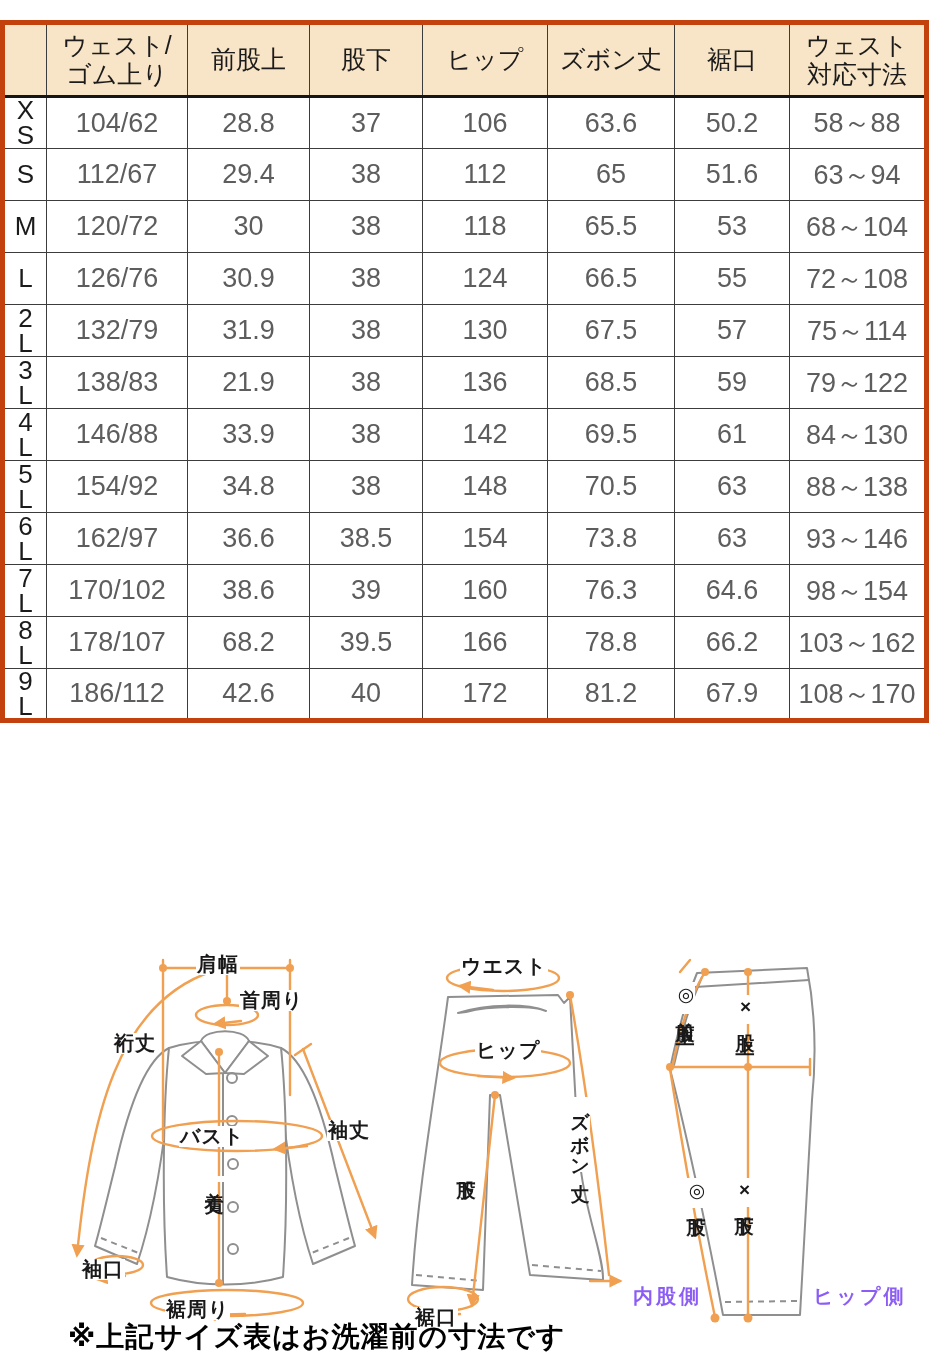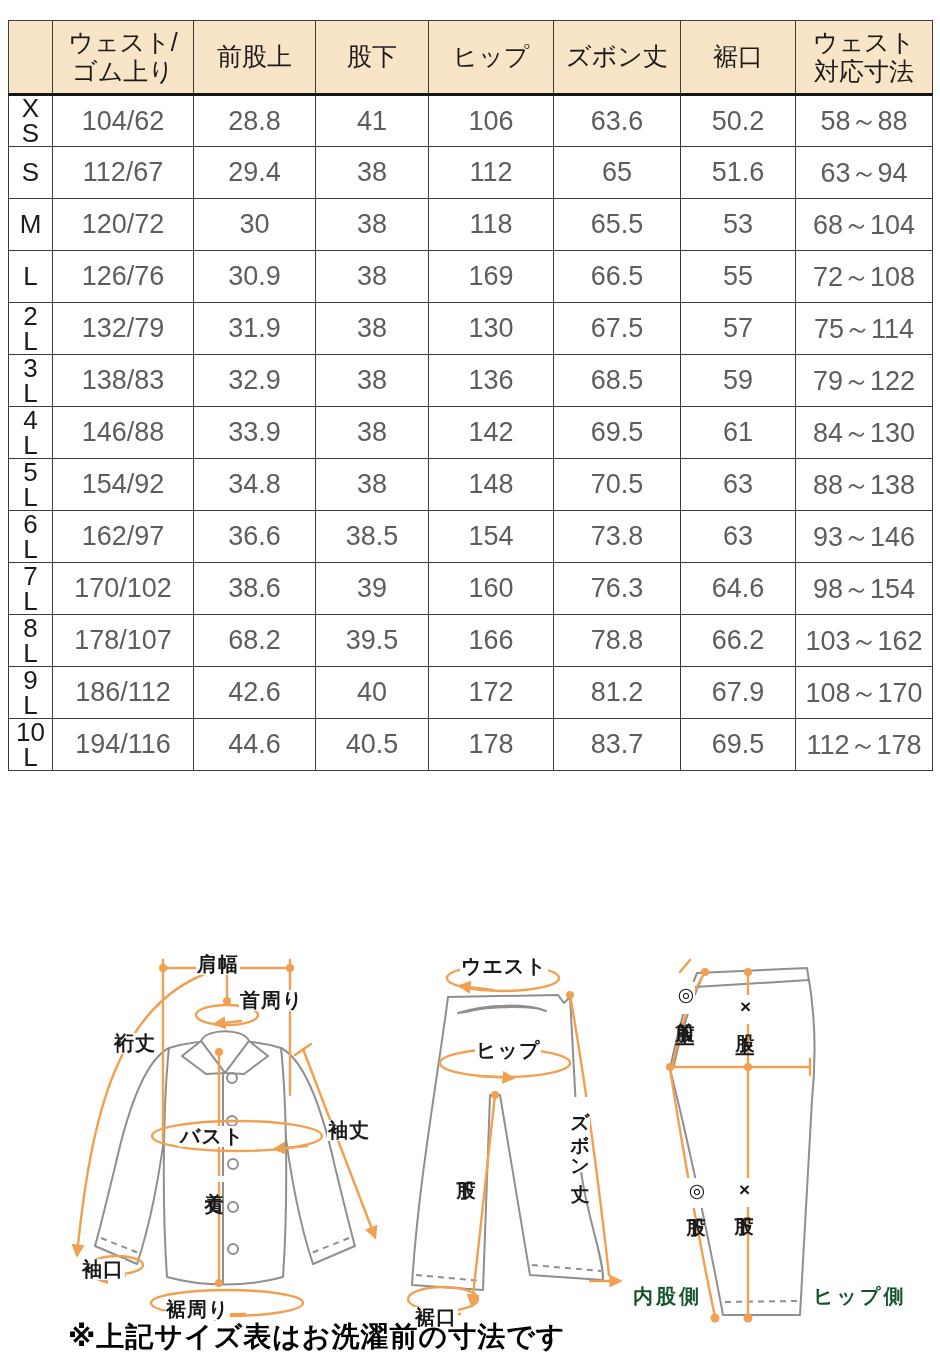--- a/index.html
+++ b/index.html
@@ -9,23 +9,23 @@
     --grid:#3c3c3c;
   }
   *{margin:0;padding:0;box-sizing:border-box;}
   html,body{background:#fff;}
   body{
     width:940px;height:1360px;position:relative;overflow:hidden;
     font-family:"Liberation Sans","DejaVu Sans",sans-serif;
   }
   
   .size-table{
-    position:absolute;left:8px;top:20px;width:924px;
+    position:absolute;left:0;top:20px;width:924px;
     border-collapse:collapse;table-layout:fixed;
-    border:1px solid #c2410c;
+    border:5px solid #c2410c;
   }
   .size-table th,.size-table td{
     border:1.5px solid var(--grid);
     text-align:center;vertical-align:middle;
     white-space:pre-line;
   }
   .size-table thead th{
     background:var(--header-bg);
     height:74px;font-size:25px;font-weight:normal;color:#1b1b1b;
     line-height:1.18;border-bottom:3px solid #161616;
@@ -38,21 +38,21 @@
   .diagram svg{position:absolute;left:0;top:0;overflow:visible;}
   .lbl{
     position:absolute;font-size:20px;font-weight:bold;color:#191919;
     line-height:1.05;letter-spacing:1px;background:#fff;padding:0 1px;
     white-space:nowrap;
   }
   .lbl.v{
     writing-mode:vertical-rl;text-orientation:upright;
     letter-spacing:2px;padding:1px 0;font-size:19px;
   }
-  .lbl.gray{color:#14532d;background:transparent;letter-spacing:3px;font-family:Liberation Serif, serif;}
+  .lbl.gray{color:#8b5cf6;background:transparent;letter-spacing:3px;font-family:Liberation Serif, serif;}
   .note{
     position:absolute;left:68px;top:1318px;
     font-size:28px;font-weight:bold;color:#000;letter-spacing:1px;
   }
   .garment{stroke:var(--outline);stroke-width:2;fill:#fff;stroke-linejoin:round;stroke-linecap:round;}
   .garment-line{stroke:var(--outline);stroke-width:2;fill:none;stroke-linejoin:round;stroke-linecap:round;}
   .garment-dash{stroke:var(--outline);stroke-width:2;fill:none;stroke-dasharray:6 5;}
   .meas{stroke:var(--accent);stroke-width:2.4;fill:none;stroke-linecap:round;}
   .mdot{fill:var(--accent);stroke:none;}
 </style>
@@ -83,21 +83,21 @@
       <th>ウェスト
 対応寸法</th>
     </tr>
   </thead>
   <tbody>
     <tr>
       <td class="rowlabel">X
 S</td>
       <td>104/62</td>
       <td>28.8</td>
-      <td>41</td>
+      <td>37</td>
       <td>106</td>
       <td>63.6</td>
       <td>50.2</td>
       <td>58～88</td>
     </tr>
     <tr>
       <td class="rowlabel">S</td>
       <td>112/67</td>
       <td>29.4</td>
       <td>38</td>
@@ -114,41 +114,41 @@
       <td>118</td>
       <td>65.5</td>
       <td>53</td>
       <td>68～104</td>
     </tr>
     <tr>
       <td class="rowlabel">L</td>
       <td>126/76</td>
       <td>30.9</td>
       <td>38</td>
-      <td>169</td>
+      <td>124</td>
       <td>66.5</td>
       <td>55</td>
       <td>72～108</td>
     </tr>
     <tr>
       <td class="rowlabel">2
 L</td>
       <td>132/79</td>
       <td>31.9</td>
       <td>38</td>
       <td>130</td>
       <td>67.5</td>
       <td>57</td>
       <td>75～114</td>
     </tr>
     <tr>
       <td class="rowlabel">3
 L</td>
       <td>138/83</td>
-      <td>32.9</td>
+      <td>21.9</td>
       <td>38</td>
       <td>136</td>
       <td>68.5</td>
       <td>59</td>
       <td>79～122</td>
     </tr>
     <tr>
       <td class="rowlabel">4
 L</td>
       <td>146/88</td>
@@ -206,31 +206,20 @@
     <tr>
       <td class="rowlabel">9
 L</td>
       <td>186/112</td>
       <td>42.6</td>
       <td>40</td>
       <td>172</td>
       <td>81.2</td>
       <td>67.9</td>
       <td>108～170</td>
-    </tr>
-    <tr>
-      <td class="rowlabel">10
-L</td>
-      <td>194/116</td>
-      <td>44.6</td>
-      <td>40.5</td>
-      <td>178</td>
-      <td>83.7</td>
-      <td>69.5</td>
-      <td>112～178</td>
     </tr>
   </tbody>
 </table>
 
 <div class="diagram" style="left:55px;top:945px;width:350px;height:370px;text-align:center;">
   <svg width="350" height="370" viewBox="0 0 350 370">
     <defs>
       <marker id="arw-sh" viewBox="0 0 10 10" refX="8" refY="5" markerWidth="5.5" markerHeight="5.5" orient="auto-start-reverse">
         <path d="M0,0 L10,5 L0,10 Z" fill="#f0a050"></path>
       </marker>

